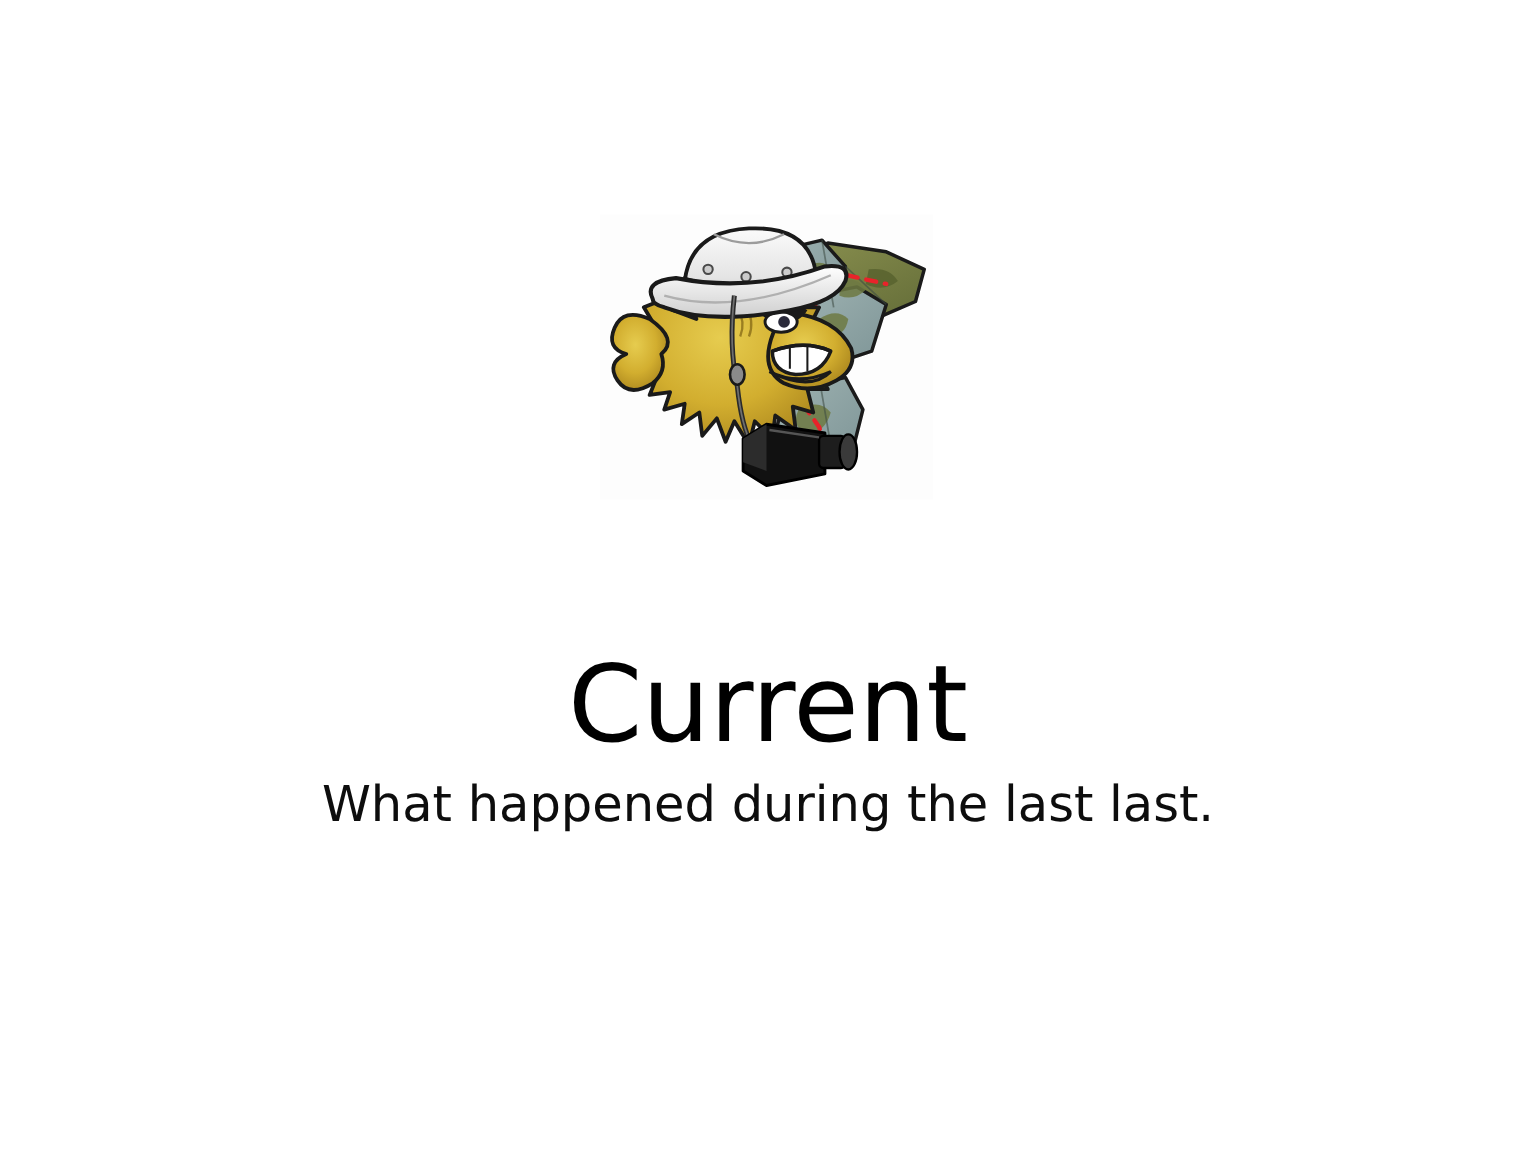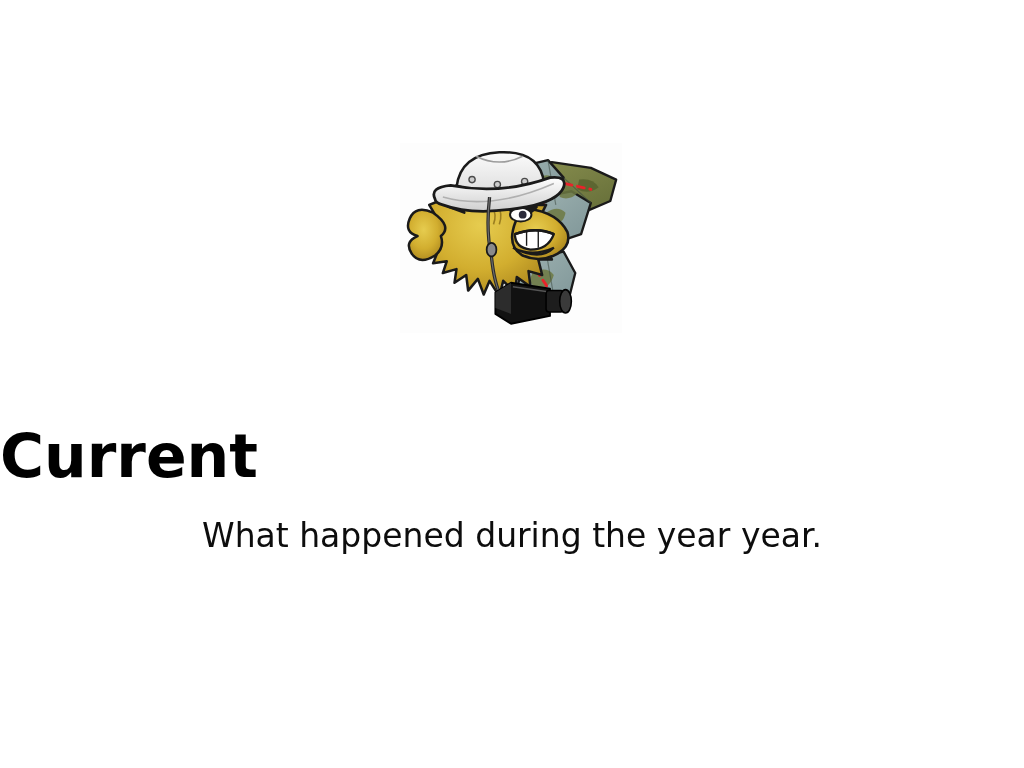--- a/index.html
+++ b/index.html
@@ -36,23 +36,23 @@
     width: 222px;
     height: 190px;
   }
 
   
   .slide-title {
     position: absolute;
     left: 0;
     top: 386px;
     width: 1024px;
-    text-align: left;
-    font-size: 60px;
-    font-weight: 700;
+    text-align: center;
+    font-size: 71px;
+    font-weight: 400;
     line-height: 1.0;
     color: #000000;
     letter-spacing: 0px;
     white-space: nowrap;
   }
 
   
   .slide-subtitle {
     position: absolute;
     left: 0;
@@ -212,15 +212,15 @@
         <rect x="150" y="150" width="18" height="22" rx="3" fill="#1d1d1d" stroke="#000000" stroke-width="1.6"></rect>
         <ellipse cx="170" cy="161" rx="6" ry="12" fill="#3a3a3a" stroke="#000000" stroke-width="1.6"></ellipse>
 
         <path d="M116 146 l34 5" fill="none" stroke="#555555" stroke-width="1.6"></path>
       </g>
     </svg>
   </div>
 
   <h1 class="slide-title">Current</h1>
 
-  <p class="slide-subtitle">What happened during the year year.</p>
+  <p class="slide-subtitle">What happened during the last last.</p>
 
 </div>
 
 </body></html>

